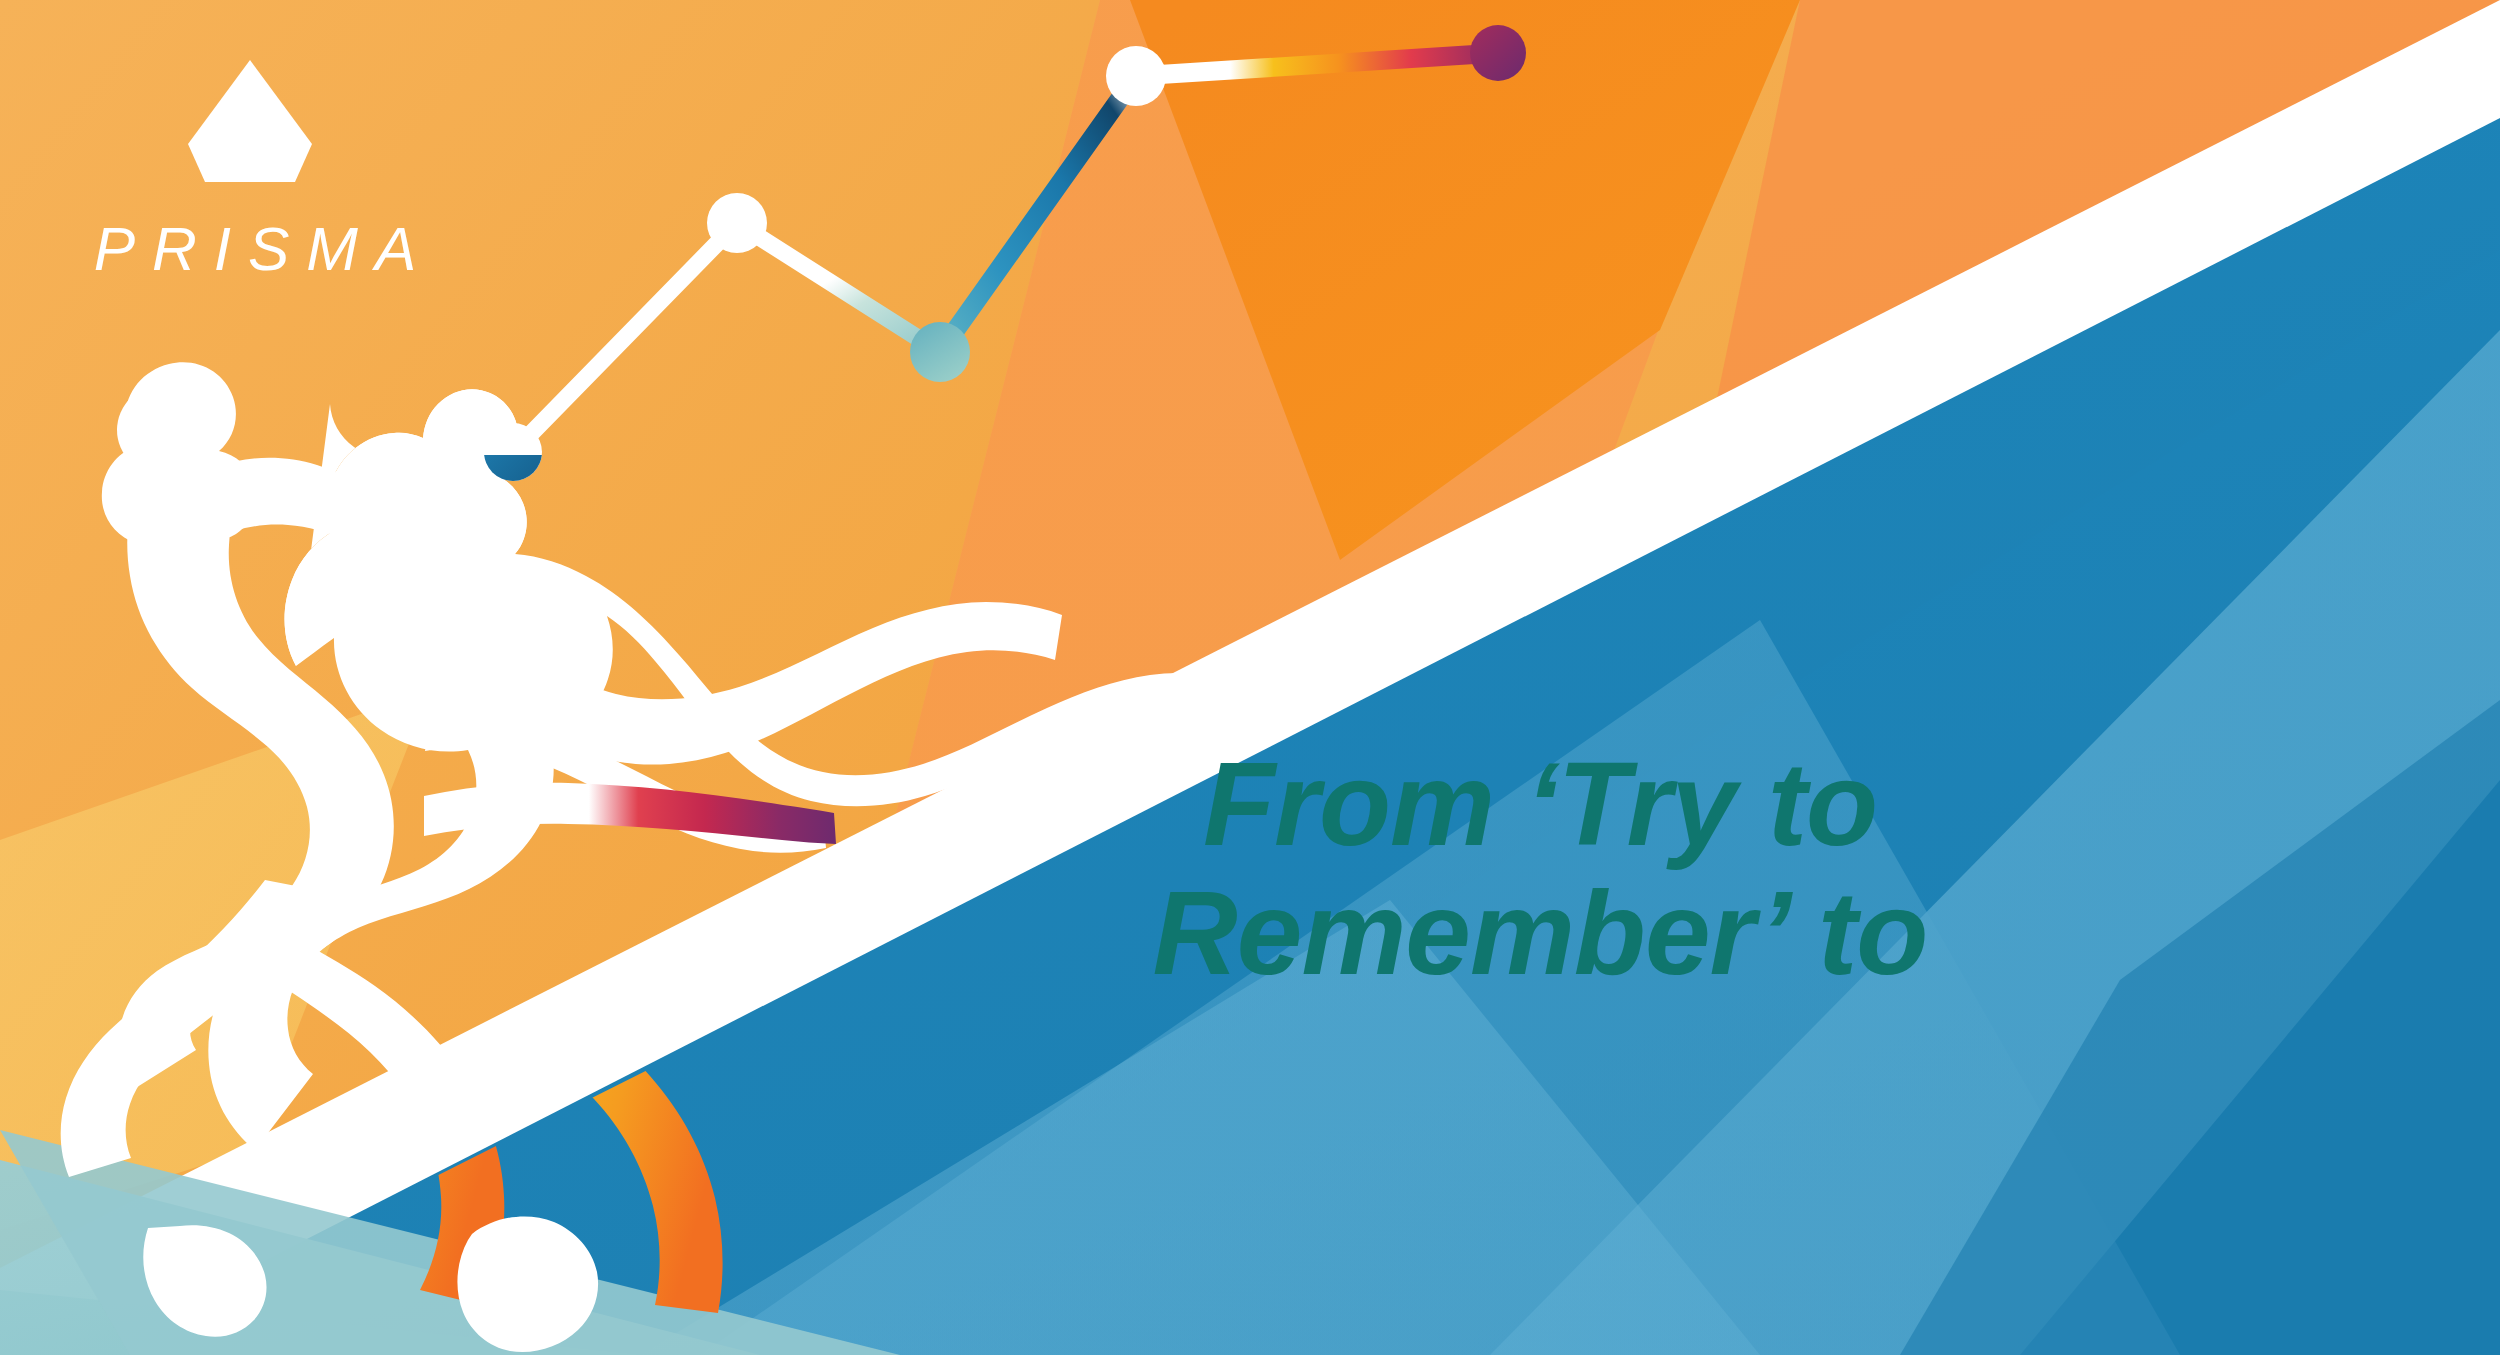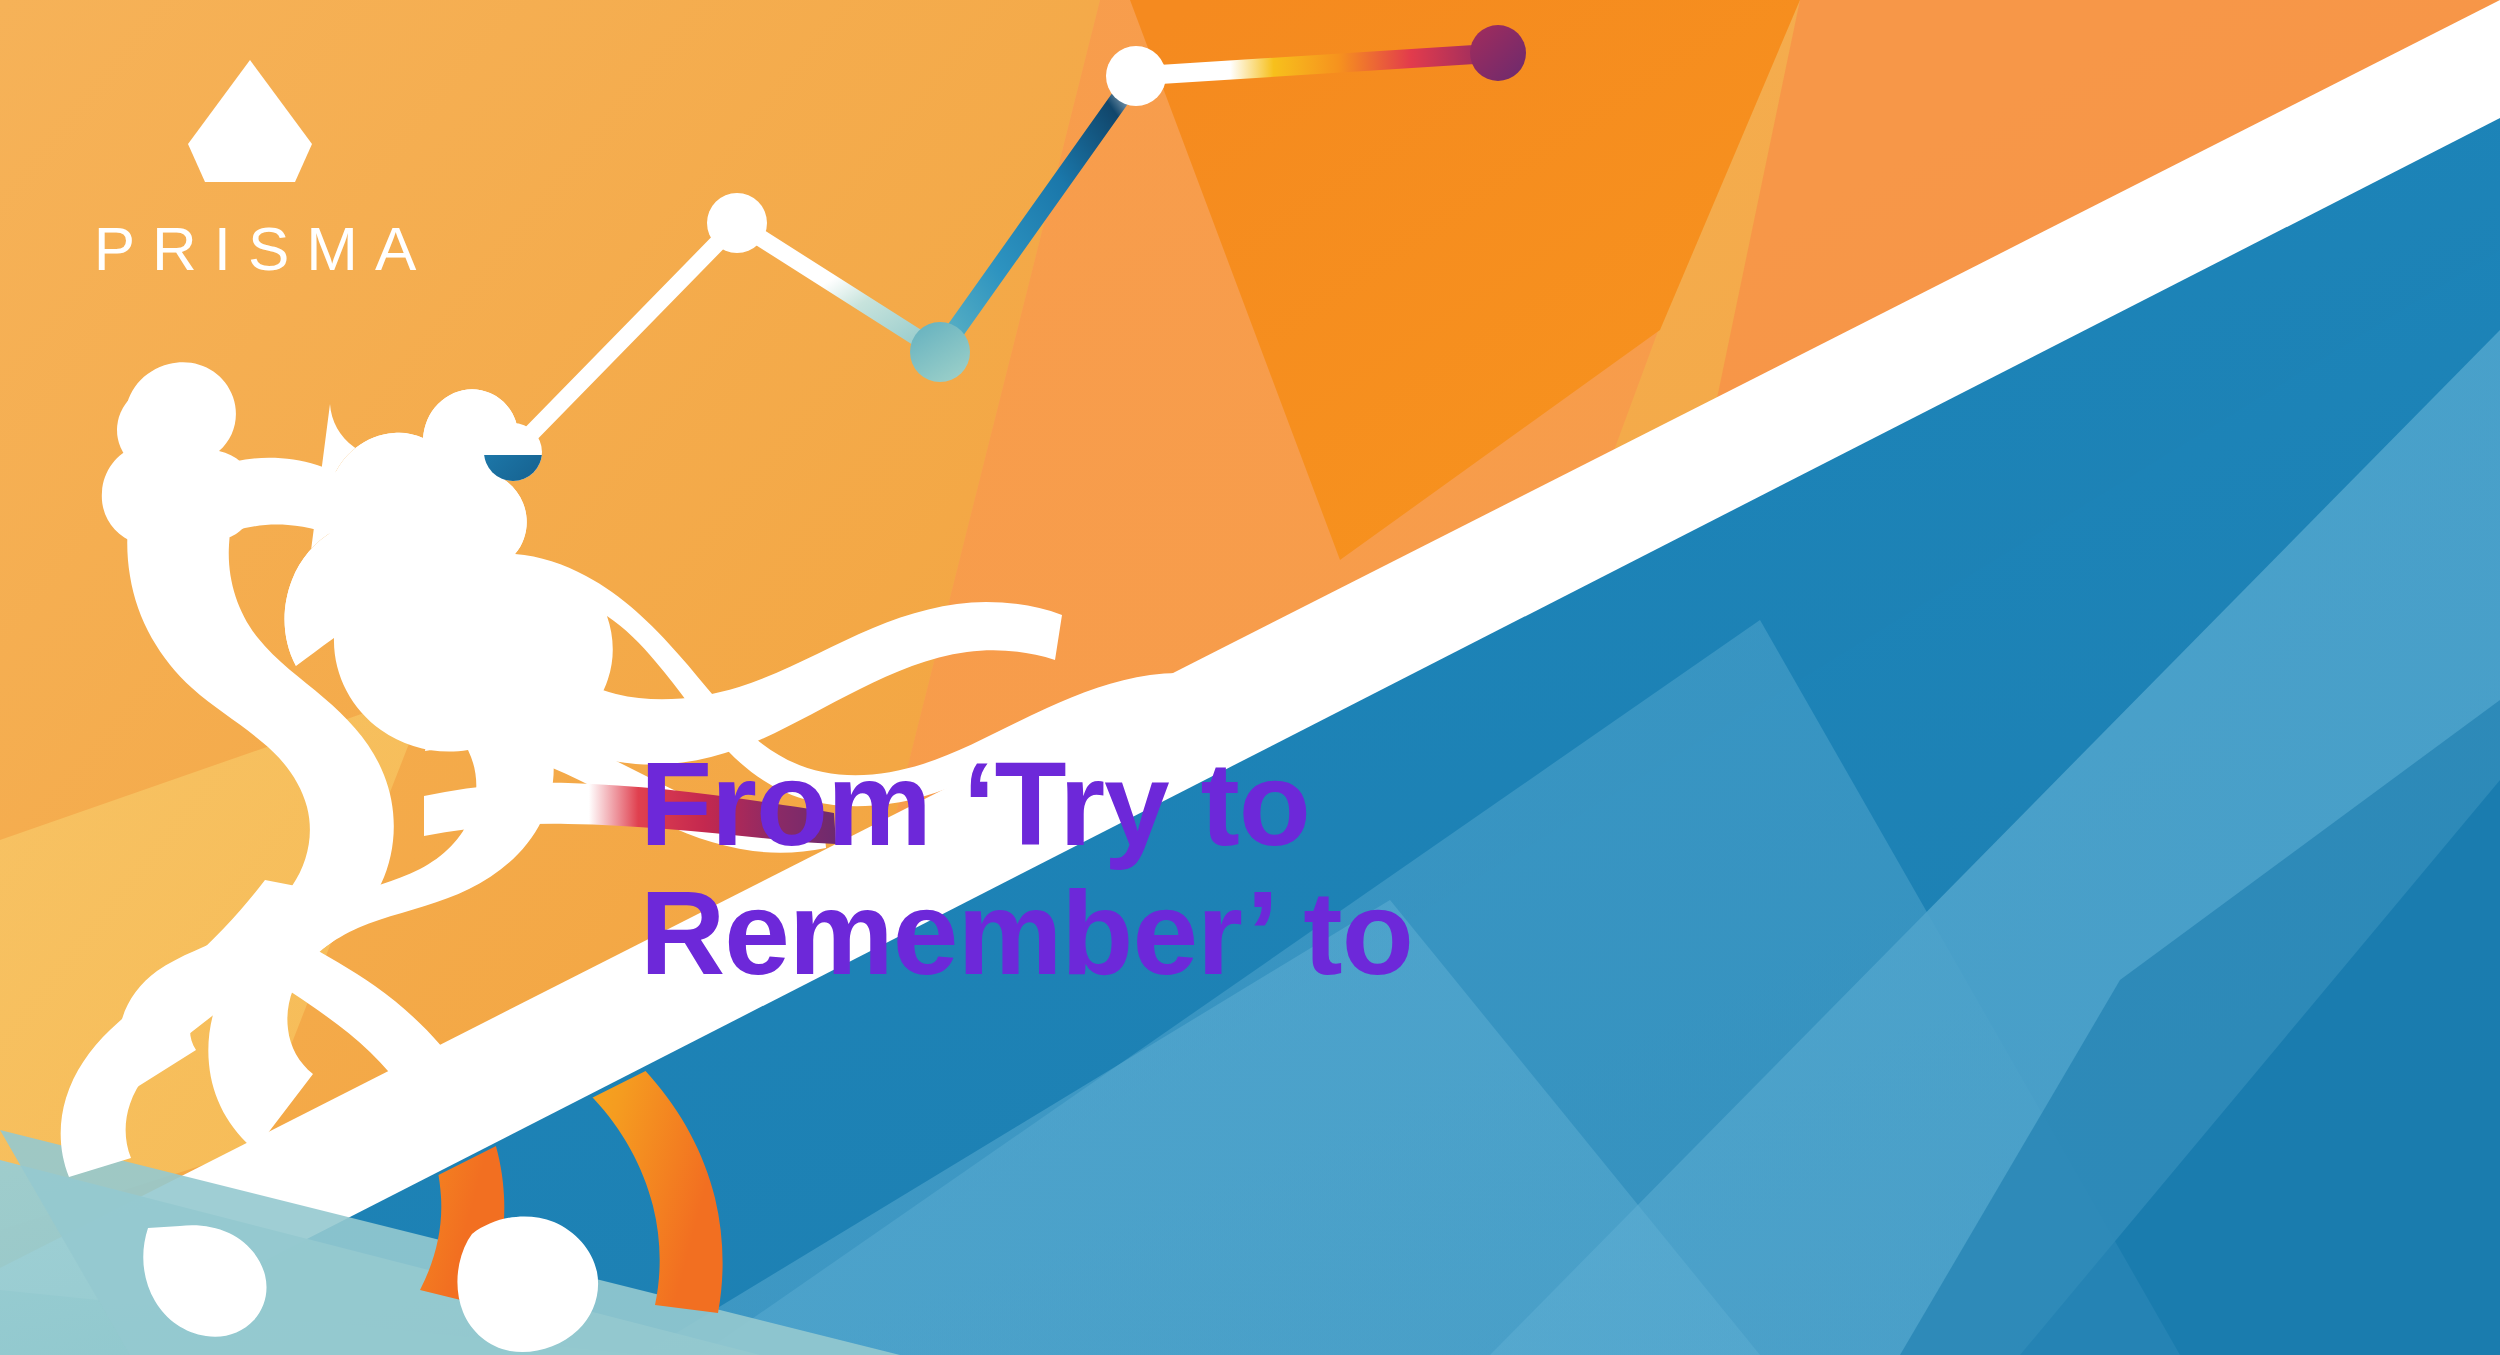--- a/index.html
+++ b/index.html
@@ -6,20 +6,21 @@
     margin: 0;
     padding: 0;
     background: #ffffff;
   }
   #banner {
     position: relative;
     width: 2500px;
     height: 1355px;
     overflow: hidden;
     font-family: "Liberation Sans", sans-serif;
+    font-style: italic;
   }
   #banner svg.layer {
     position: absolute;
     top: 0;
     left: 0;
     width: 2500px;
     height: 1355px;
     display: block;
   }
   .brand {
@@ -50,22 +51,22 @@
     letter-spacing: 17px;
     text-indent: 17px;
     line-height: 1;
     white-space: nowrap;
   }
   .headline {
     position: absolute;
     right: 60px;
     top: 740px;
     width: 1800px;
-    text-align: left;
-    color: #6d28d9;
+    text-align: center;
+    color: #0f766e;
     font-family: "Liberation Sans", sans-serif;
     font-weight: bold;
     font-size: 118px;
     line-height: 1.09;
     letter-spacing: -1px;
   }
   .headline .ln {
     display: block;
     white-space: nowrap;
   }

